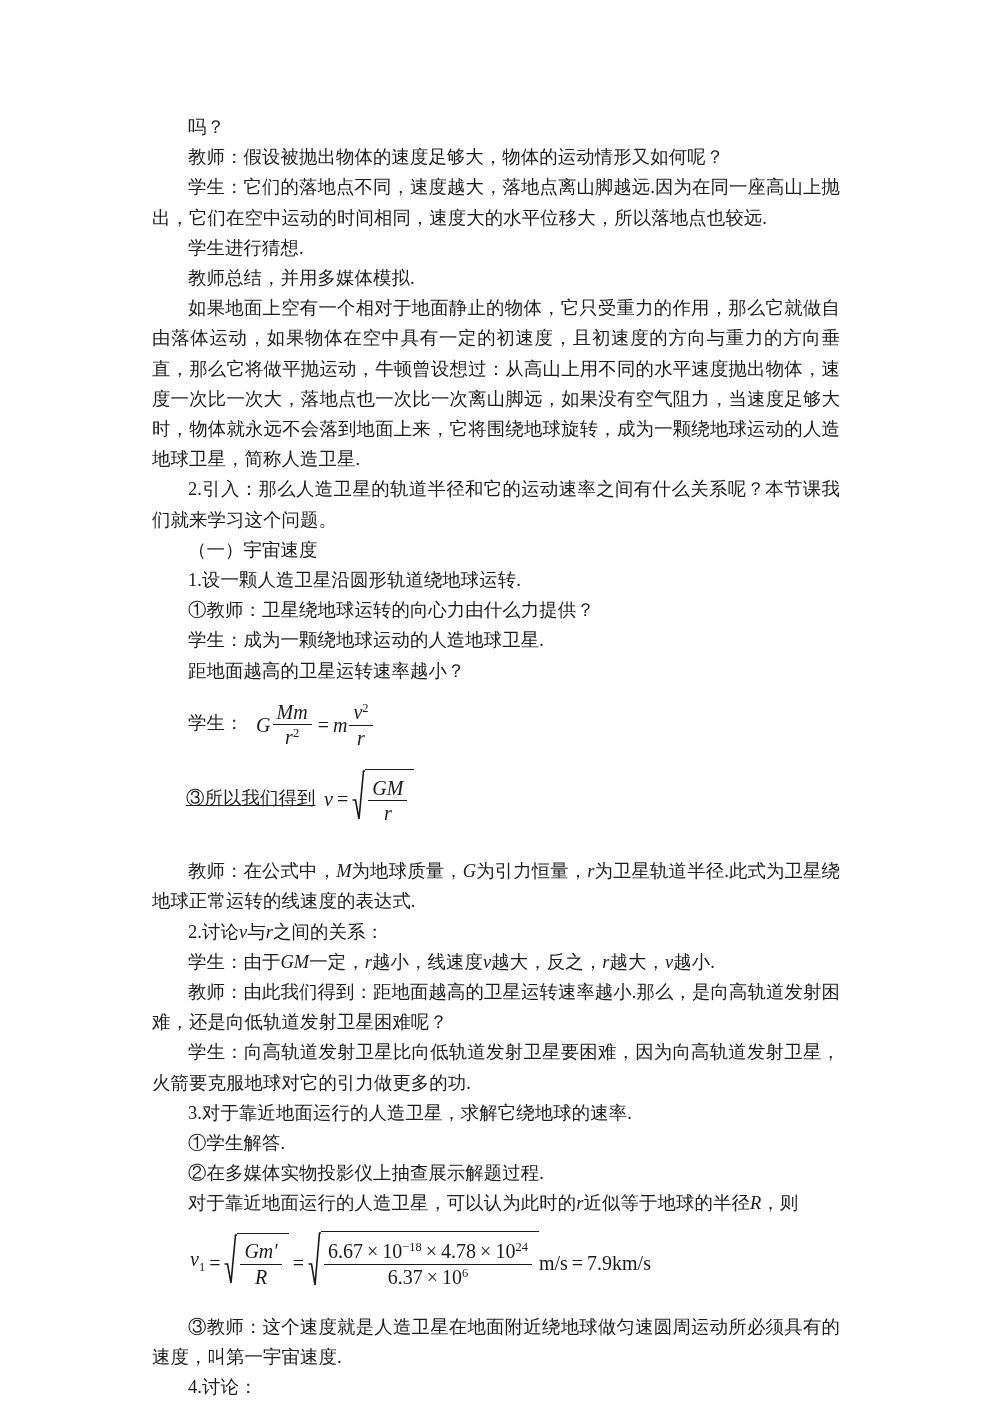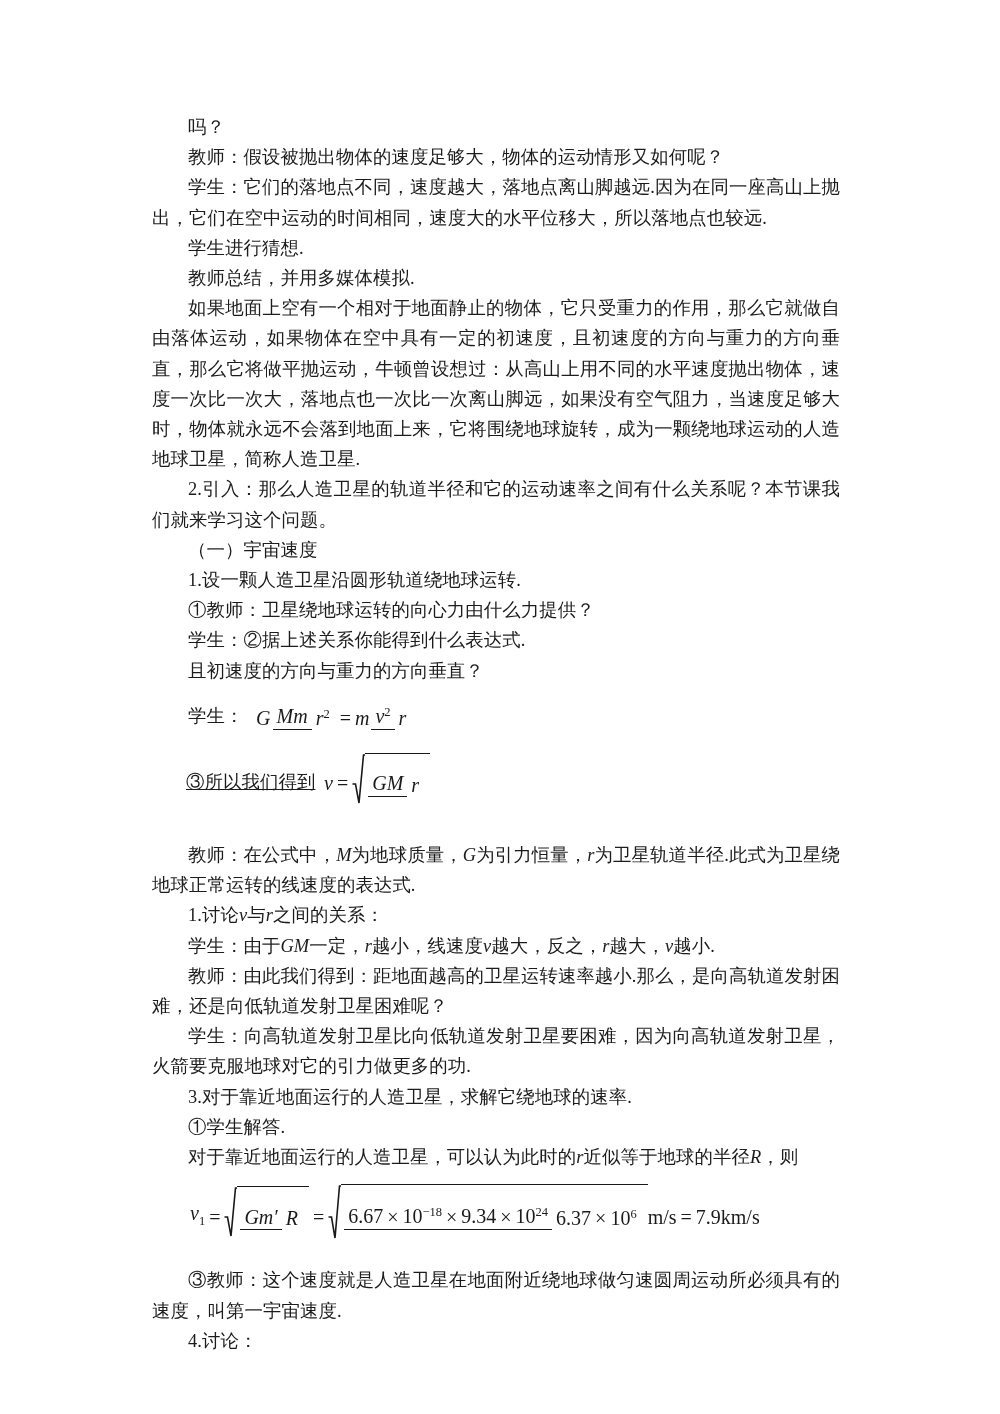--- a/index.html
+++ b/index.html
@@ -78,21 +78,21 @@
     vertical-align: sub;
     font-style: normal;
   }
   .sup {
     font-size: 12.5px;
     vertical-align: super;
     font-style: normal;
   }
   .frac {
     display: inline-flex;
-    flex-direction: row;
+    flex-direction: column;
     align-items: center;
     vertical-align: middle;
     margin: 0 2px;
   }
   .frac > .num {
     padding: 0 4px 1px 4px;
     border-bottom: 1.2px solid #1a1a1a;
     line-height: 1.12;
   }
   .frac > .den {
@@ -137,23 +137,23 @@
 
     <p class="para indent">2.引入：那么人造卫星的轨道半径和它的运动速率之间有什么关系呢？本节课我们就来学习这个问题。</p>
 
 
     <p class="para indent">（一）宇宙速度</p>
 
     <p class="para indent">1.设一颗人造卫星沿圆形轨道绕地球运转.</p>
 
     <p class="para indent">①教师：卫星绕地球运转的向心力由什么力提供？</p>
 
-    <p class="para indent">学生：②据上述关系你能得到什么表达式.</p>
-
-    <p class="para indent">且初速度的方向与重力的方向垂直？</p>
+    <p class="para indent">学生：成为一颗绕地球运动的人造地球卫星.</p>
+
+    <p class="para indent">距地面越高的卫星运转速率越小？</p>
 
     <div class="mathline math-block-1">
       <span class="para" style="font-size:18.4px;margin-top:10px;">学生：</span>
       <span class="mrow" style="margin-left:8px;">
         <span class="mi">G</span>
         <span class="frac">
           <span class="num mi">Mm</span>
           <span class="den"><span class="mi">r</span><span class="sup">2</span></span>
         </span>
         <span class="mo">=</span>
@@ -181,32 +181,33 @@
               <span class="num mi">GM</span>
               <span class="den mi">r</span>
             </span>
           </span>
         </span>
       </span>
     </div>
 
     <p class="para indent after-math-2"><span>教师：在公式中，</span><span class="ital">M</span><span>为地球质量，</span><span class="ital">G</span><span>为引力恒量，</span><span class="ital">r</span><span>为卫星轨道半径.此式为卫星绕地球正常运转的线速度的表达式.</span></p>
 
-    <p class="para indent"><span>1.讨论</span><span class="ital">v</span><span>与</span><span class="ital">r</span><span>之间的关系：</span></p>
+    <p class="para indent"><span>2.讨论</span><span class="ital">v</span><span>与</span><span class="ital">r</span><span>之间的关系：</span></p>
 
     <p class="para indent"><span>学生：由于</span><span class="ital">GM</span><span>一定，</span><span class="ital">r</span><span>越小，线速度</span><span class="ital">v</span><span>越大，反之，</span><span class="ital">r</span><span>越大，</span><span class="ital">v</span><span>越小.</span></p>
 
     <p class="para indent">教师：由此我们得到：距地面越高的卫星运转速率越小.那么，是向高轨道发射困难，还是向低轨道发射卫星困难呢？</p>
 
     <p class="para indent">学生：向高轨道发射卫星比向低轨道发射卫星要困难，因为向高轨道发射卫星，火箭要克服地球对它的引力做更多的功.</p>
 
     <p class="para indent">3.对于靠近地面运行的人造卫星，求解它绕地球的速率.</p>
 
     <p class="para indent">①学生解答.</p>
 
+    <p class="para indent">②在多媒体实物投影仪上抽查展示解题过程.</p>
 
     <p class="para indent"><span>对于靠近地面运行的人造卫星，可以认为此时的</span><span class="ital">r</span><span>近似等于地球的半径</span><span class="ital">R</span><span>，则</span></p>
 
     <div class="mathline math-block-3">
       <span class="mrow">
         <span><span class="mi">v</span><span class="sub">1</span></span>
         <span class="mo">=</span>
         <span class="sqrt">
           <span class="radical">
             <svg width="13" height="52" viewBox="0 0 13 52" preserveAspectRatio="none" aria-hidden="true">
@@ -222,21 +223,21 @@
         </span>
         <span class="mo">=</span>
         <span class="sqrt">
           <span class="radical">
             <svg width="13" height="56" viewBox="0 0 13 56" preserveAspectRatio="none" aria-hidden="true">
               <polyline points="0.5,33 3.5,33 7,54 11.5,2 13,2" fill="none" stroke="#1a1a1a" stroke-width="1.6" stroke-linejoin="miter"></polyline>
             </svg>
           </span>
           <span class="radicand">
             <span class="frac">
-              <span class="num"><span class="mn">6.67</span><span class="mo">×</span><span class="mn">10</span><span class="sup">−18</span><span class="mo">×</span><span class="mn">9.34</span><span class="mo">×</span><span class="mn">10</span><span class="sup">24</span></span>
+              <span class="num"><span class="mn">6.67</span><span class="mo">×</span><span class="mn">10</span><span class="sup">−18</span><span class="mo">×</span><span class="mn">4.78</span><span class="mo">×</span><span class="mn">10</span><span class="sup">24</span></span>
               <span class="den"><span class="mn">6.37</span><span class="mo">×</span><span class="mn">10</span><span class="sup">6</span></span>
             </span>
           </span>
         </span>
         <span class="mtext">m/s</span>
         <span class="mo">=</span>
         <span class="mtext">7.9km/s</span>
       </span>
     </div>
 

